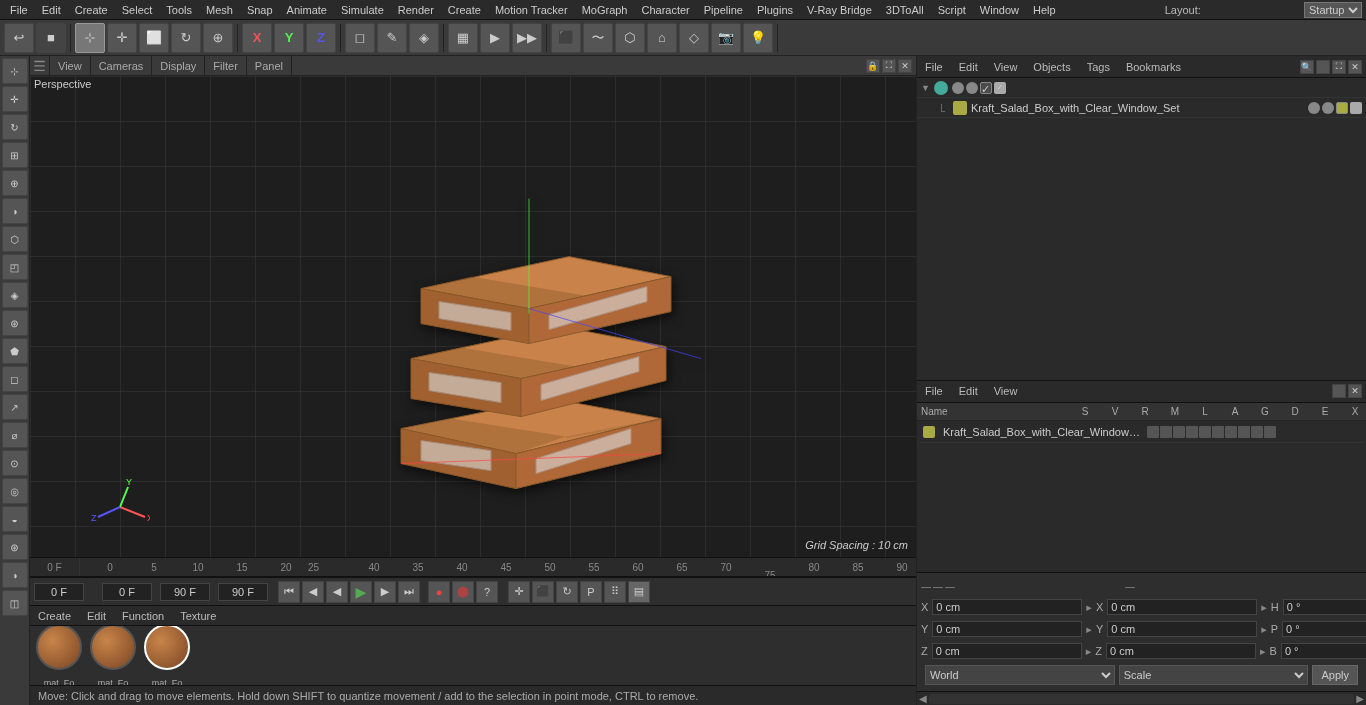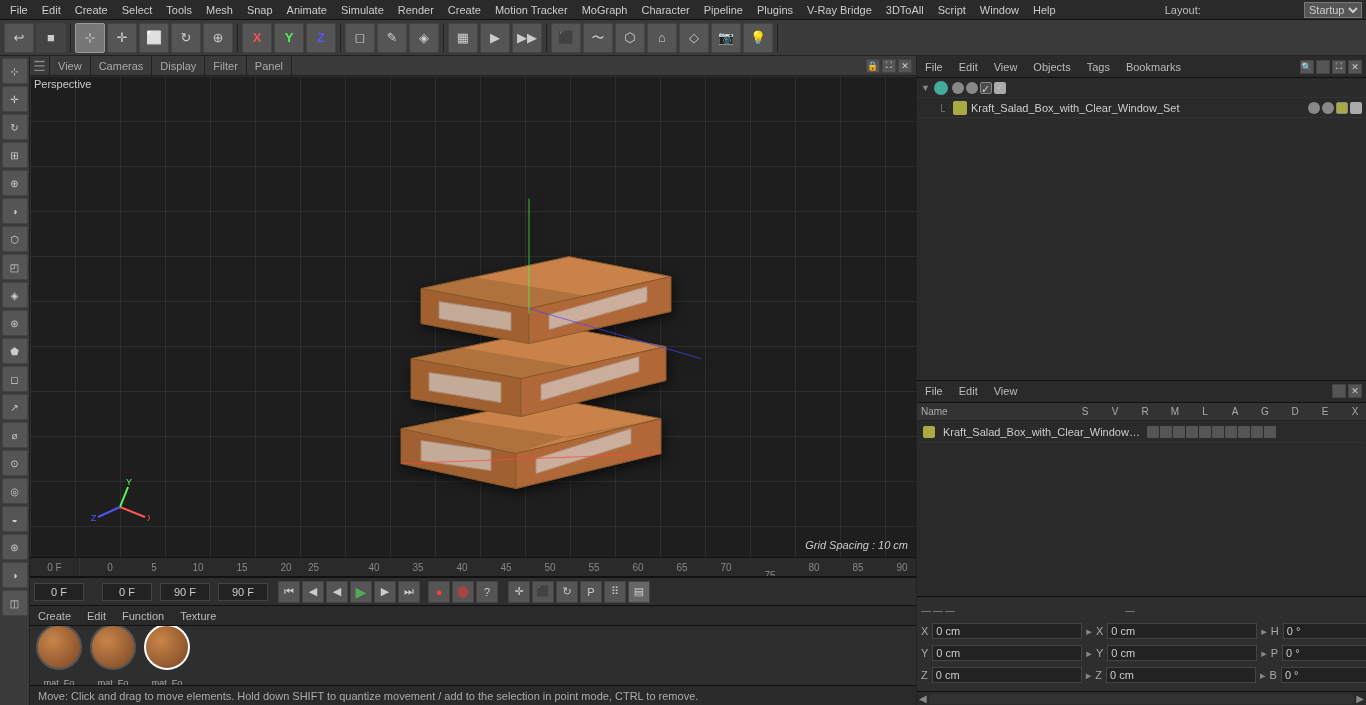--- a/index.html
+++ b/index.html
@@ -495,20 +495,29 @@
           <input type="text" class="xyz-field" value="0 cm" style="">
           <span class="xyz-arrow">▸</span>
           <span class="xyz-sublabel">Z</span>
           <input type="text" class="xyz-field2" value="0 cm" style="">
           <span class="xyz-arrow">▸</span>
           <span class="xyz-sublabel">B</span>
           <input type="text" class="xyz-field2" value="0 °" style="">
 
         </div>
 
+        <div id="coord-dropdowns">
+          <select class="coord-select">
+            <option>World</option>
+          </select>
+          <select class="coord-select">
+            <option>Scale</option>
+          </select>
+          <button class="apply-btn">Apply</button>
+        </div>
       </div>
 
     </div>
 
     <div id="bottom-scrollbar">
       <span class="scroll-arrow">◀</span>
       <div class="scroll-track"></div>
       <span class="scroll-arrow">▶</span>
     </div>
 

